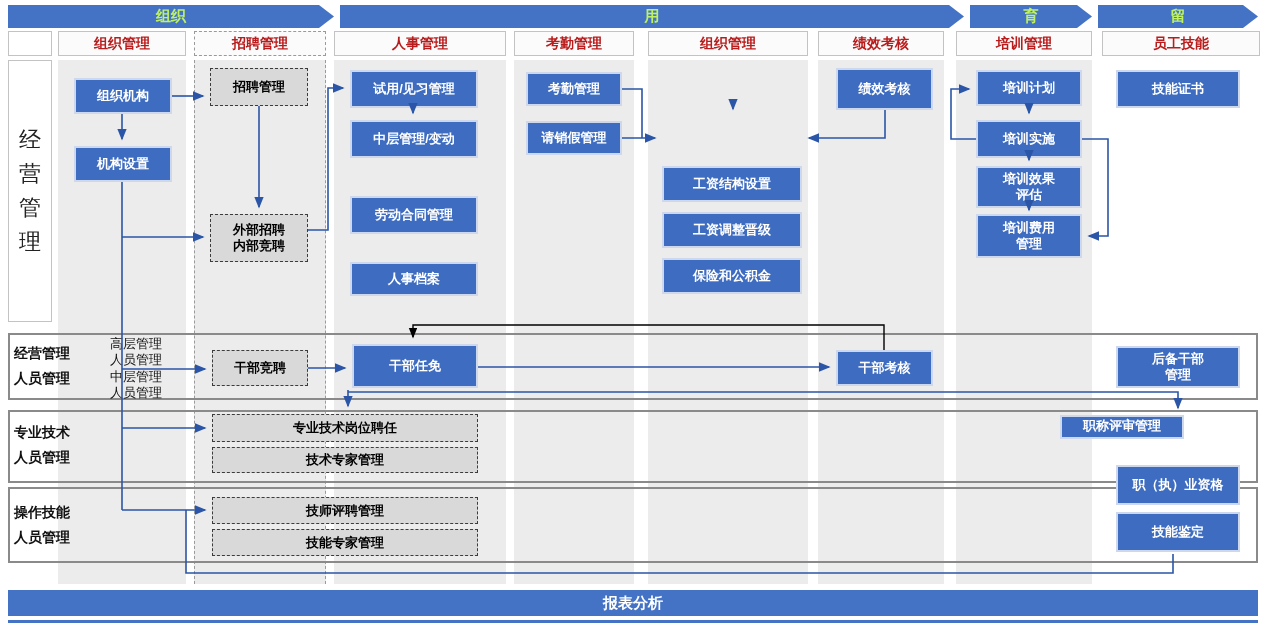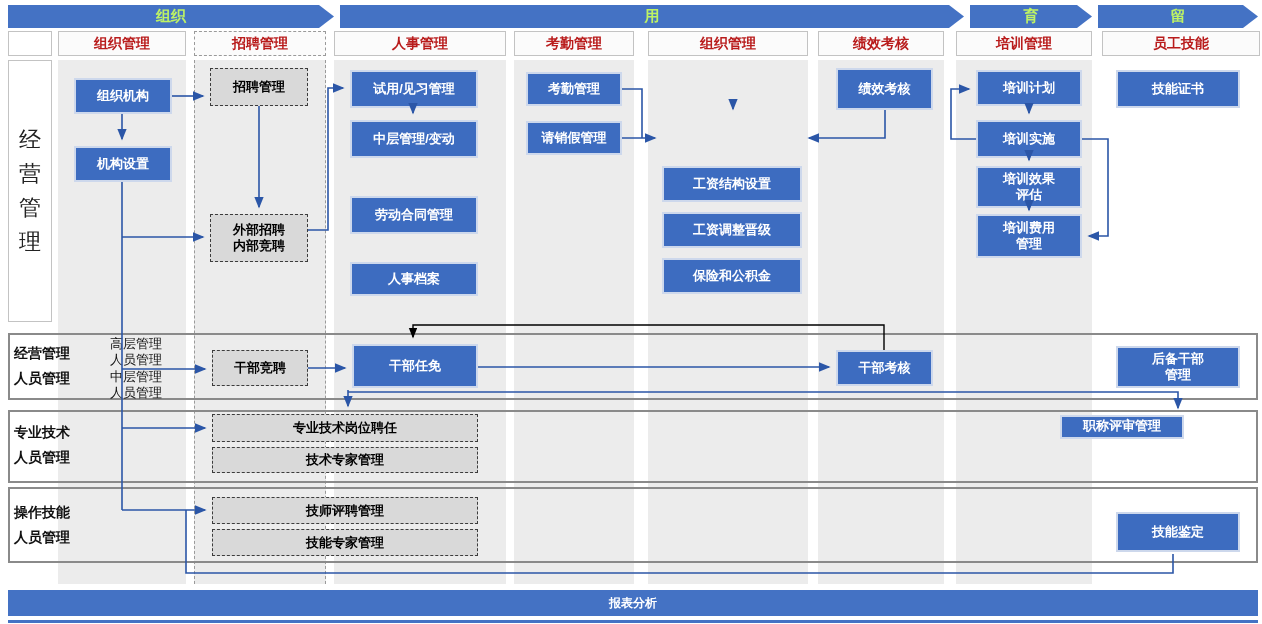--- a/index.html
+++ b/index.html
@@ -27,21 +27,21 @@
   .note{position:absolute;font-size:13px;color:#111;line-height:1.25;white-space:pre-line;}
 
   .bb{position:absolute;background:#3d6cc0;border:2px solid #cdd8ec;box-sizing:border-box;color:#fff;
     font-weight:bold;font-size:13px;display:flex;align-items:center;justify-content:center;
     text-align:center;white-space:pre-line;line-height:1.25;}
   .db{position:absolute;background:#d9d9d9;border:1.5px dashed #3c3c3c;box-sizing:border-box;color:#000;
     font-weight:bold;font-size:13px;display:flex;align-items:center;justify-content:center;
     text-align:center;white-space:pre-line;line-height:1.2;}
 
   .footerbar{position:absolute;left:8px;top:590px;width:1250px;height:26px;background:#4472c4;color:#fff;
-    font-weight:bold;font-size:12px;display:flex;align-items:center;justify-content:center;}
+    font-weight:bold;font-size:15px;display:flex;align-items:center;justify-content:center;}
   .footerline{position:absolute;left:8px;top:620px;width:1250px;height:3px;background:#4472c4;}
 
   svg.connectors{position:absolute;left:0;top:0;pointer-events:none;}
 </style>
 </head>
 <body>
 
 <div id="canvas">
 
   <div class="banner" style="left:8px;width:326px;">组织</div>
@@ -118,20 +118,21 @@
 
   <div class="db" style="left:212px;top:350px;width:96px;height:36px;">干部竞聘</div>
   <div class="bb" style="left:352px;top:344px;width:126px;height:44px;">干部任免</div>
   <div class="bb" style="left:836px;top:350px;width:97px;height:36px;">干部考核</div>
   <div class="bb" style="left:1116px;top:346px;width:124px;height:42px;">后备干部
 管理</div>
 
   <div class="db" style="left:212px;top:414px;width:266px;height:28px;">专业技术岗位聘任</div>
   <div class="db" style="left:212px;top:447px;width:266px;height:26px;">技术专家管理</div>
   <div class="bb" style="left:1060px;top:415px;width:124px;height:24px;font-family:Liberation Mono, monospace;">职称评审管理</div>
+  <div class="bb" style="left:1116px;top:465px;width:124px;height:40px;">职（执）业资格</div>
 
   <div class="db" style="left:212px;top:497px;width:266px;height:27px;">技师评聘管理</div>
   <div class="db" style="left:212px;top:529px;width:266px;height:27px;">技能专家管理</div>
   <div class="bb" style="left:1116px;top:512px;width:124px;height:40px;">技能鉴定</div>
 
   <div class="footerbar">报表分析</div>
   <div class="footerline"></div>
 
   <svg class="connectors" width="1262" height="624" viewBox="0 0 1262 624">
     <defs>

